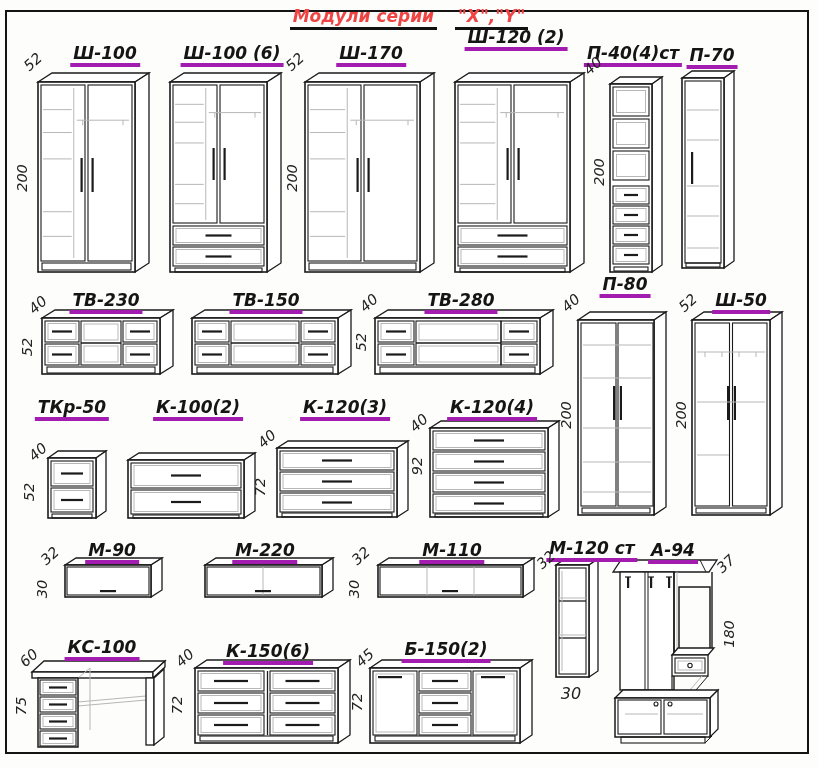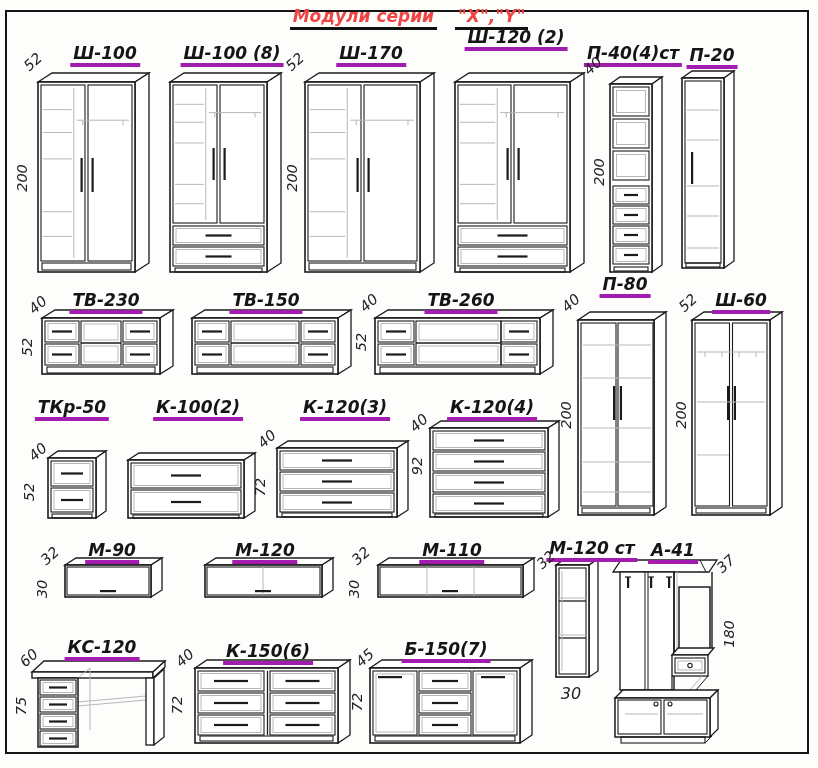--- a/index.html
+++ b/index.html
@@ -450,46 +450,46 @@
         <rect x="375" y="736" width="140" height="5" stroke="#1b1b1b" stroke-width="1.1" fill="none"></rect>
       </g>
     </svg>
 
   <div class="title-wrap">
     <span class="title-part">Модули серии</span>
     <span class="title-part">"X","Y"</span>
   </div>
 
   <span class="mlabel" style="left:105px;top:44px">Ш-100</span>
-  <span class="mlabel" style="left:232px;top:44px">Ш-100 (8)</span>
+  <span class="mlabel" style="left:232px;top:44px">Ш-100 (6)</span>
   <span class="mlabel" style="left:371px;top:44px">Ш-170</span>
   <span class="mlabel" style="left:516px;top:28px">Ш-120 (2)</span>
   <span class="mlabel" style="left:633px;top:44px">П-40(4)ст</span>
-  <span class="mlabel" style="left:712px;top:46px">П-20</span>
+  <span class="mlabel" style="left:712px;top:46px">П-70</span>
 
   <span class="mlabel" style="left:106px;top:291px">ТВ-230</span>
   <span class="mlabel" style="left:266px;top:291px">ТВ-150</span>
-  <span class="mlabel" style="left:461px;top:291px">ТВ-260</span>
+  <span class="mlabel" style="left:461px;top:291px">ТВ-280</span>
   <span class="mlabel" style="left:625px;top:275px">П-80</span>
-  <span class="mlabel" style="left:741px;top:291px">Ш-60</span>
+  <span class="mlabel" style="left:741px;top:291px">Ш-50</span>
 
   <span class="mlabel" style="left:72px;top:398px">ТКр-50</span>
   <span class="mlabel" style="left:198px;top:398px">К-100(2)</span>
   <span class="mlabel" style="left:345px;top:398px">К-120(3)</span>
   <span class="mlabel" style="left:492px;top:398px">К-120(4)</span>
 
   <span class="mlabel" style="left:112px;top:541px">М-90</span>
-  <span class="mlabel" style="left:265px;top:541px">М-120</span>
+  <span class="mlabel" style="left:265px;top:541px">М-220</span>
   <span class="mlabel" style="left:452px;top:541px">М-110</span>
   <span class="mlabel" style="left:592px;top:539px">М-120 ст</span>
-  <span class="mlabel" style="left:673px;top:541px">А-41</span>
-
-  <span class="mlabel" style="left:102px;top:638px">КС-120</span>
+  <span class="mlabel" style="left:673px;top:541px">А-94</span>
+
+  <span class="mlabel" style="left:102px;top:638px">КС-100</span>
   <span class="mlabel" style="left:268px;top:642px">К-150(6)</span>
-  <span class="mlabel" style="left:446px;top:640px">Б-150(7)</span>
+  <span class="mlabel" style="left:446px;top:640px">Б-150(2)</span>
 
   <span class="dim diag" style="left:33px;top:62px">52</span>
   <span class="dim vert" style="left:22px;top:178px">200</span>
   <span class="dim diag" style="left:295px;top:62px">52</span>
   <span class="dim vert" style="left:292px;top:178px">200</span>
   <span class="dim diag" style="left:593px;top:66px">40</span>
   <span class="dim vert" style="left:599px;top:172px">200</span>
   <span class="dim diag" style="left:38px;top:305px">40</span>
   <span class="dim vert" style="left:27px;top:347px">52</span>
   <span class="dim diag" style="left:369px;top:303px">40</span>

